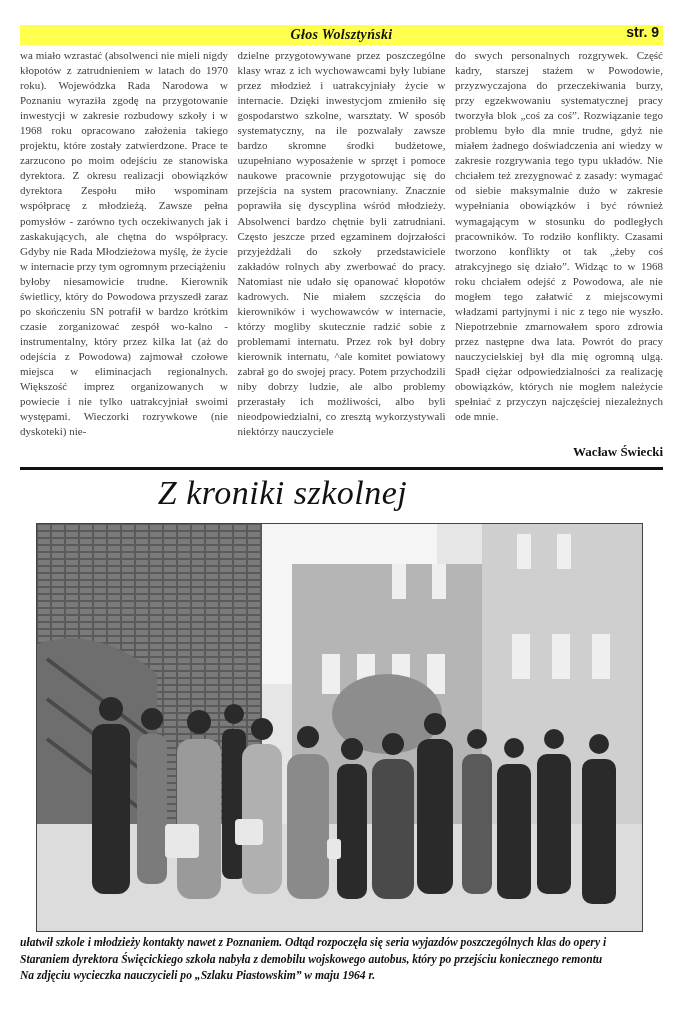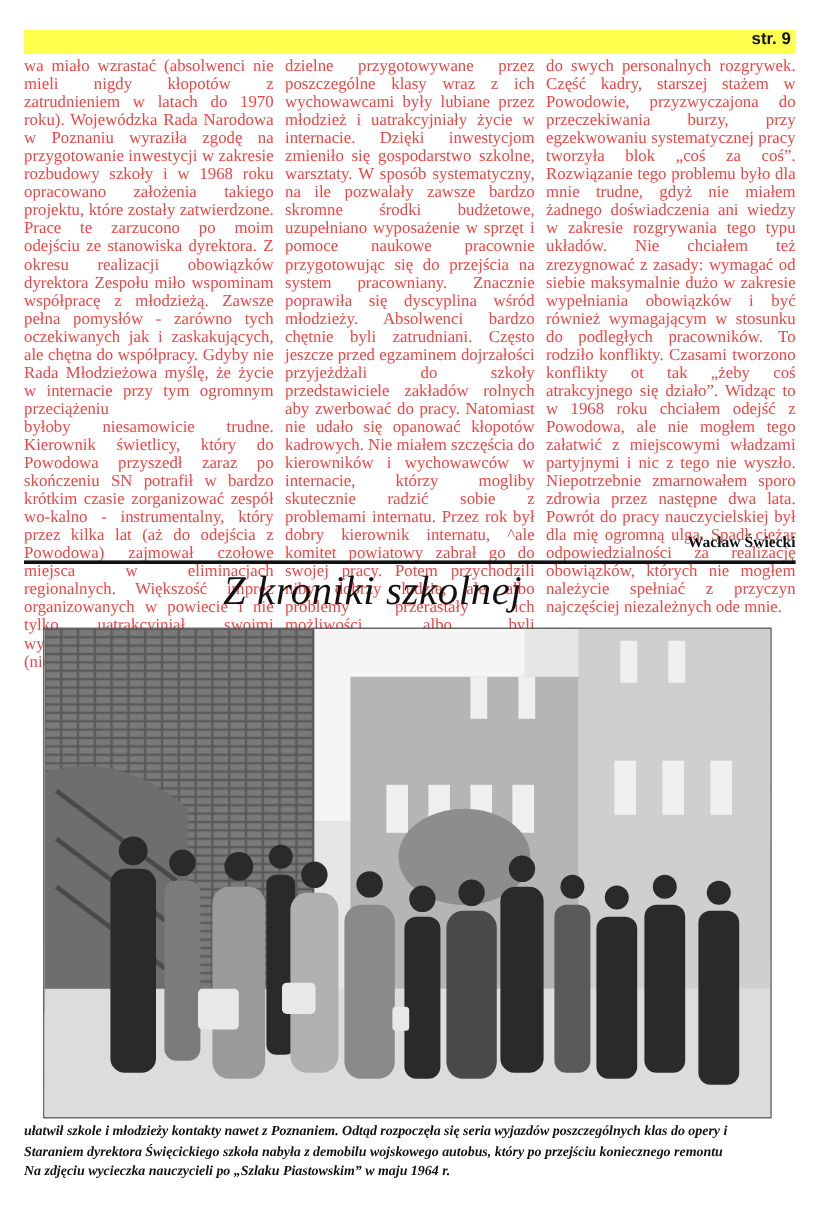--- a/index.html
+++ b/index.html
@@ -15,52 +15,53 @@
   }
   .header-page {
     position: absolute; right: 4px; top: -1px;
     font-family: "Liberation Sans", sans-serif; font-weight: bold; font-size: 14px;
   }
   .columns {
     position: absolute; left: 20px; top: 48px; width: 643px; height: 400px;
     display: flex; justify-content: space-between;
   }
   .col {
-    width: 208px; font-family: "Liberation Serif", serif; font-size: 14px;
-    line-height: 15.05px; text-align: justify; color: #ef4444;
+    width: 208px; font-family: "Liberation Serif", serif; font-size: 11px;
+    line-height: 15.05px; text-align: justify; color: #404040;
   }
   .col p { margin: 0; }
   .signature {
     position: absolute; right: 20px; top: 444px;
     font-family: "Liberation Serif", serif; font-weight: bold; font-size: 13px;
   }
   .rule {
     position: absolute; left: 20px; top: 467px; width: 643px; height: 3px; background: #111;
   }
   .section-title {
     position: absolute; left: 0; width: 565px; top: 474px; text-align: center;
     font-family: "Liberation Serif", serif; font-style: italic; font-size: 34px;
-    letter-spacing: 0.5px; color: #111; padding-left: 28px;
+    letter-spacing: 0.5px; color: #111;
   }
   .photo {
     position: absolute; left: 36px; top: 523px; width: 605px; height: 407px;
     border: 1px solid #444; overflow: hidden;
     background: linear-gradient(180deg, #d8d8d8 0%, #bdbdbd 60%, #e2e2e2 100%);
   }
   .caption {
     position: absolute; left: 20px; top: 935px; width: 650px;
     font-family: "Liberation Serif", serif; font-style: italic; font-weight: bold;
     font-size: 11.6px; line-height: 16.5px; color: #111;
   }
   .caption div { white-space: nowrap; }
 </style>
 </head>
 <body>
 
 <div class="header-bar">
+  <div class="header-title">Głos Wolsztyński</div>
   <div class="header-page">str. 9</div>
 </div>
 
 <div class="columns">
   <div class="col">
     <p>wa miało wzrastać (absolwenci nie mieli nigdy kłopotów z zatrudnieniem w latach do 1970 roku). Wojewódzka Rada Narodowa w Poznaniu wyraziła zgodę na przygotowanie inwestycji w zakresie rozbudowy szkoły i w 1968 roku opracowano założenia takiego projektu, które zostały zatwierdzone. Prace te zarzucono po moim odejściu ze stanowiska dyrektora. Z okresu realizacji obowiązków dyrektora Zespołu miło wspominam współpracę z młodzieżą. Zawsze pełna pomysłów - zarówno tych oczekiwanych jak i zaskakujących, ale chętna do współpracy. Gdyby nie Rada Młodzieżowa myślę, że życie w internacie przy tym ogromnym przeciążeniu</p>
     <p>byłoby niesamowicie trudne. Kierownik świetlicy, który do Powodowa przyszedł zaraz po skończeniu SN potrafił w bardzo krótkim czasie zorganizować zespół wo-kalno - instrumentalny, który przez kilka lat (aż do odejścia z Powodowa) zajmował czołowe miejsca w eliminacjach regionalnych. Większość imprez organizowanych w powiecie i nie tylko uatrakcyjniał swoimi występami. Wieczorki rozrywkowe (nie dyskoteki) nie-</p>
   </div>
   <div class="col">
     <p>dzielne przygotowywane przez poszczególne klasy wraz z ich wychowawcami były lubiane przez młodzież i uatrakcyjniały życie w internacie. Dzięki inwestycjom zmieniło się gospodarstwo szkolne, warsztaty. W sposób systematyczny, na ile pozwalały zawsze bardzo skromne środki budżetowe, uzupełniano wyposażenie w sprzęt i pomoce naukowe pracownie przygotowując się do przejścia na system pracowniany. Znacznie poprawiła się dyscyplina wśród młodzieży. Absolwenci bardzo chętnie byli zatrudniani. Często jeszcze przed egzaminem dojrzałości przyjeżdżali do szkoły przedstawiciele zakładów rolnych aby zwerbować do pracy. Natomiast nie udało się opanować kłopotów kadrowych. Nie miałem szczęścia do kierowników i wychowawców w internacie, którzy mogliby skutecznie radzić sobie z problemami internatu. Przez rok był dobry kierownik internatu, ^ale komitet powiatowy zabrał go do swojej pracy. Potem przychodzili niby dobrzy ludzie, ale albo problemy przerastały ich możliwości, albo byli nieodpowiedzialni, co zresztą wykorzystywali niektórzy nauczyciele</p>

